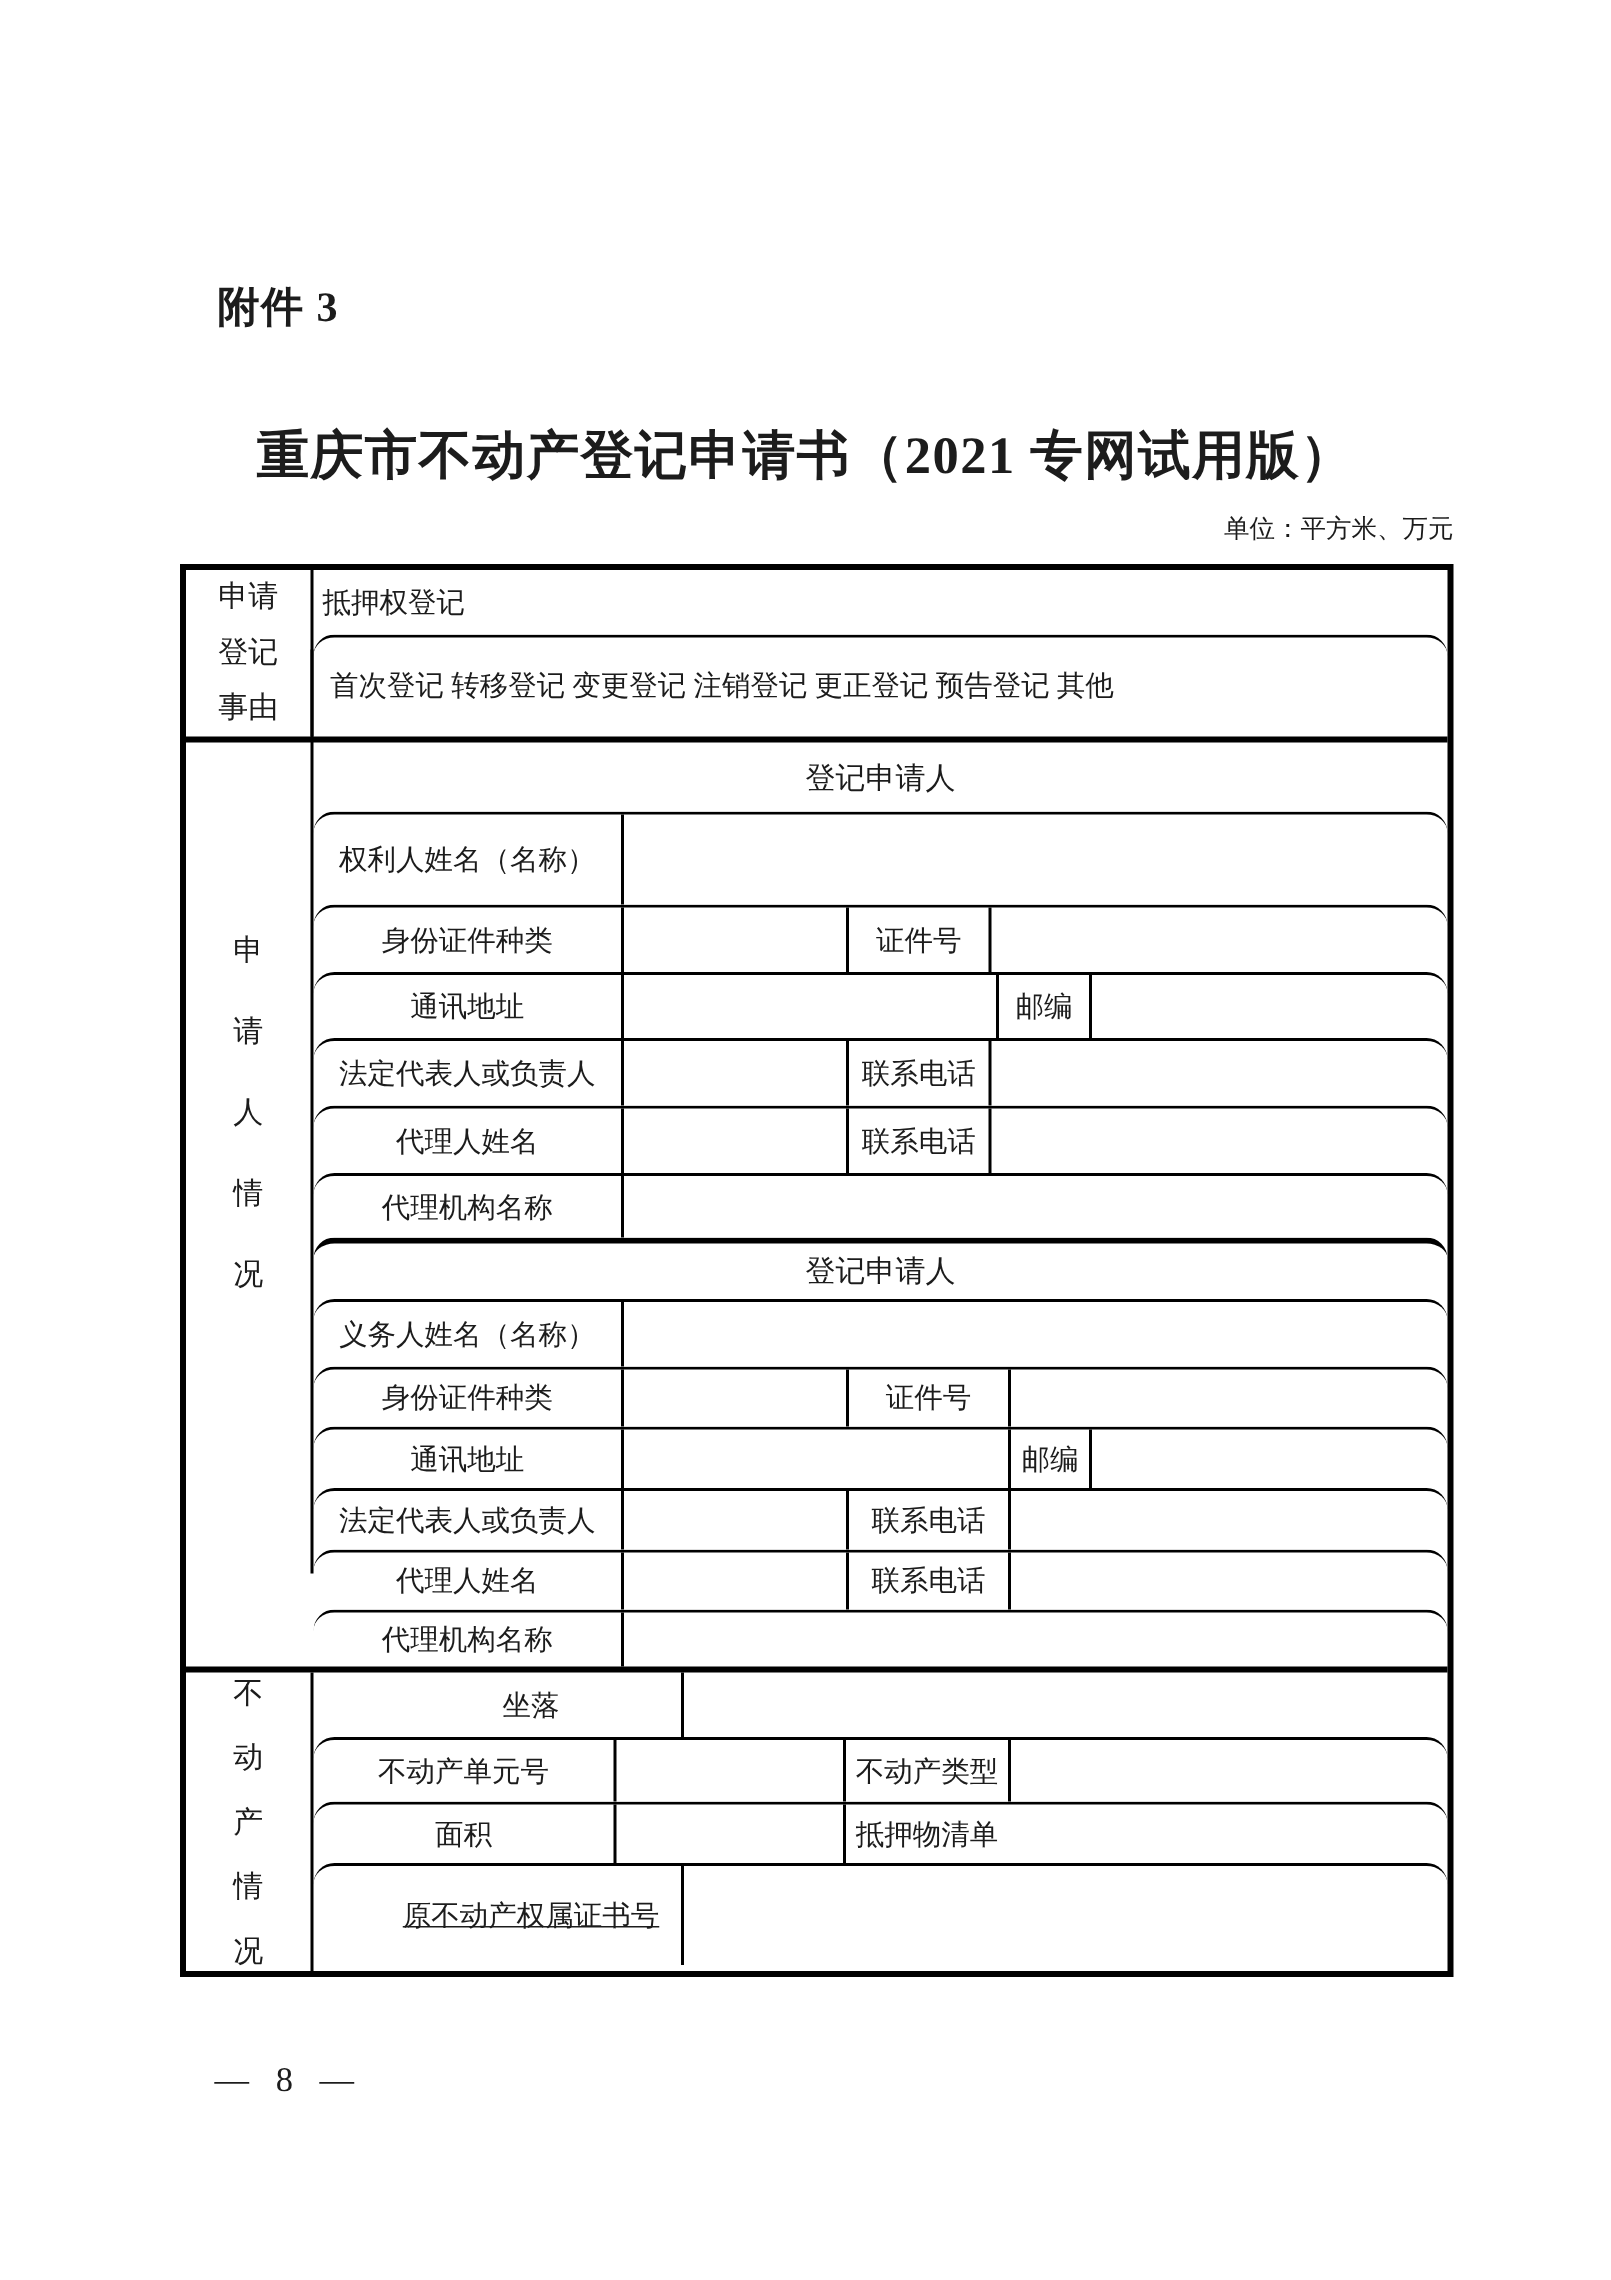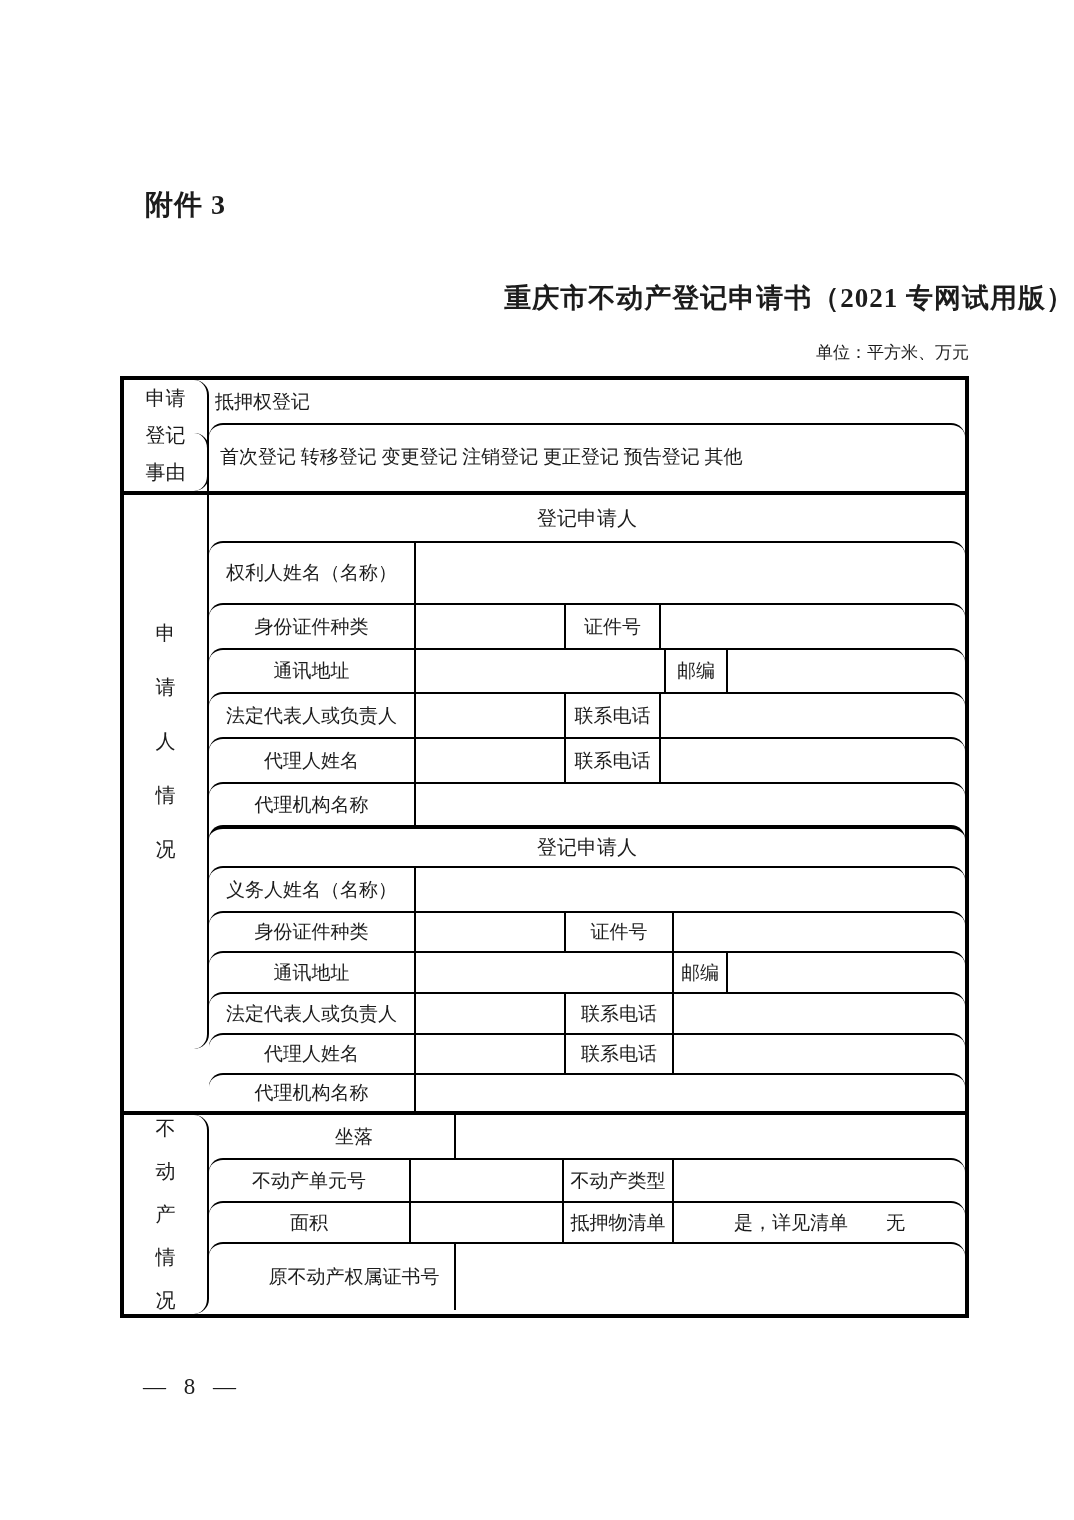--- a/index.html
+++ b/index.html
@@ -17,22 +17,22 @@
     top: 186px;
     font-size: 28px;
     font-weight: 600;
     letter-spacing: 1px;
   }
   .doc-title {
     position: absolute;
     left: 0;
     top: 280px;
     width: 100%;
-    text-align: right;
-    font-size: 27px;
+    text-align: center;
+    font-size: 35px;
     font-weight: bold;
     letter-spacing: 1px;
   }
   .unit-note {
     position: absolute;
     left: 120px;
     top: 341px;
     width: 849px;
     text-align: right;
     font-size: 17px;
@@ -47,21 +47,20 @@
   }
   .section { display: grid; grid-template-columns: 85px 1fr; }
   .section + .section { border-top: 4px solid #000; }
   .side-cell {
     border-right: 2px solid #000;
     display: flex;
     flex-direction: column;
     align-items: center;
     justify-content: center;
     font-size: 20px;
-    border-radius: 15px;
   }
   .side-reason { line-height: 37px; }
   .side-applicant { gap: 27px; transform: translateY(-62px); }
   .side-property { gap: 16px; }
   .rows { display: block; min-width: 0; }
   .row { display: grid; align-items: stretch; }
   .row + .row { border-top: 2px solid #000; border-radius: 14px; }
   .row.thick-top { border-top: 4px solid #000; }
   .cell {
     display: flex;
@@ -84,21 +83,21 @@
   .r-id2   { grid-template-columns: 205px 150px 108px 1fr; }
   .r-addr2 { grid-template-columns: 205px 258px 54px 1fr; }
   .r-pname { grid-template-columns: 200px 1fr; padding-left: 45px; }
   .r-prop  { grid-template-columns: 200px 153px 110px 1fr; }
 
   
   .h55 { height: 43px; } .h65 { height: 65px; }
   .h46 { height: 46px; } .h50 { height: 62px; } .h45 { height: 45px; }
   .h44 { height: 44px; } .h43 { height: 43px; }
   .h41 { height: 41px; } .h40 { height: 40px; }
-  .h38 { height: 38px; } .h54 { height: 68px; }
+  .h38 { height: 38px; } .h54 { height: 68px; text-decoration: underline; }
 
   .page-number {
     position: absolute;
     left: 143px;
     top: 1374px;
     font-size: 23px;
     letter-spacing: 6px;
   }
 </style>
 </head>
@@ -227,21 +226,20 @@
       <div class="row r-prop h43">
         <div class="cell">不动产单元号</div>
         <div class="cell"></div>
         <div class="cell">不动产类型</div>
         <div class="cell"></div>
       </div>
       <div class="row r-prop h41">
         <div class="cell">面积</div>
         <div class="cell"></div>
         <div class="cell">抵押物清单</div>
-        <div class="cell">是，详见清单　　无</div>
       </div>
       <div class="row r-pname h54">
         <div class="cell">原不动产权属证书号</div>
         <div class="cell"></div>
       </div>
     </div>
   </div>
 
 </div>
 

